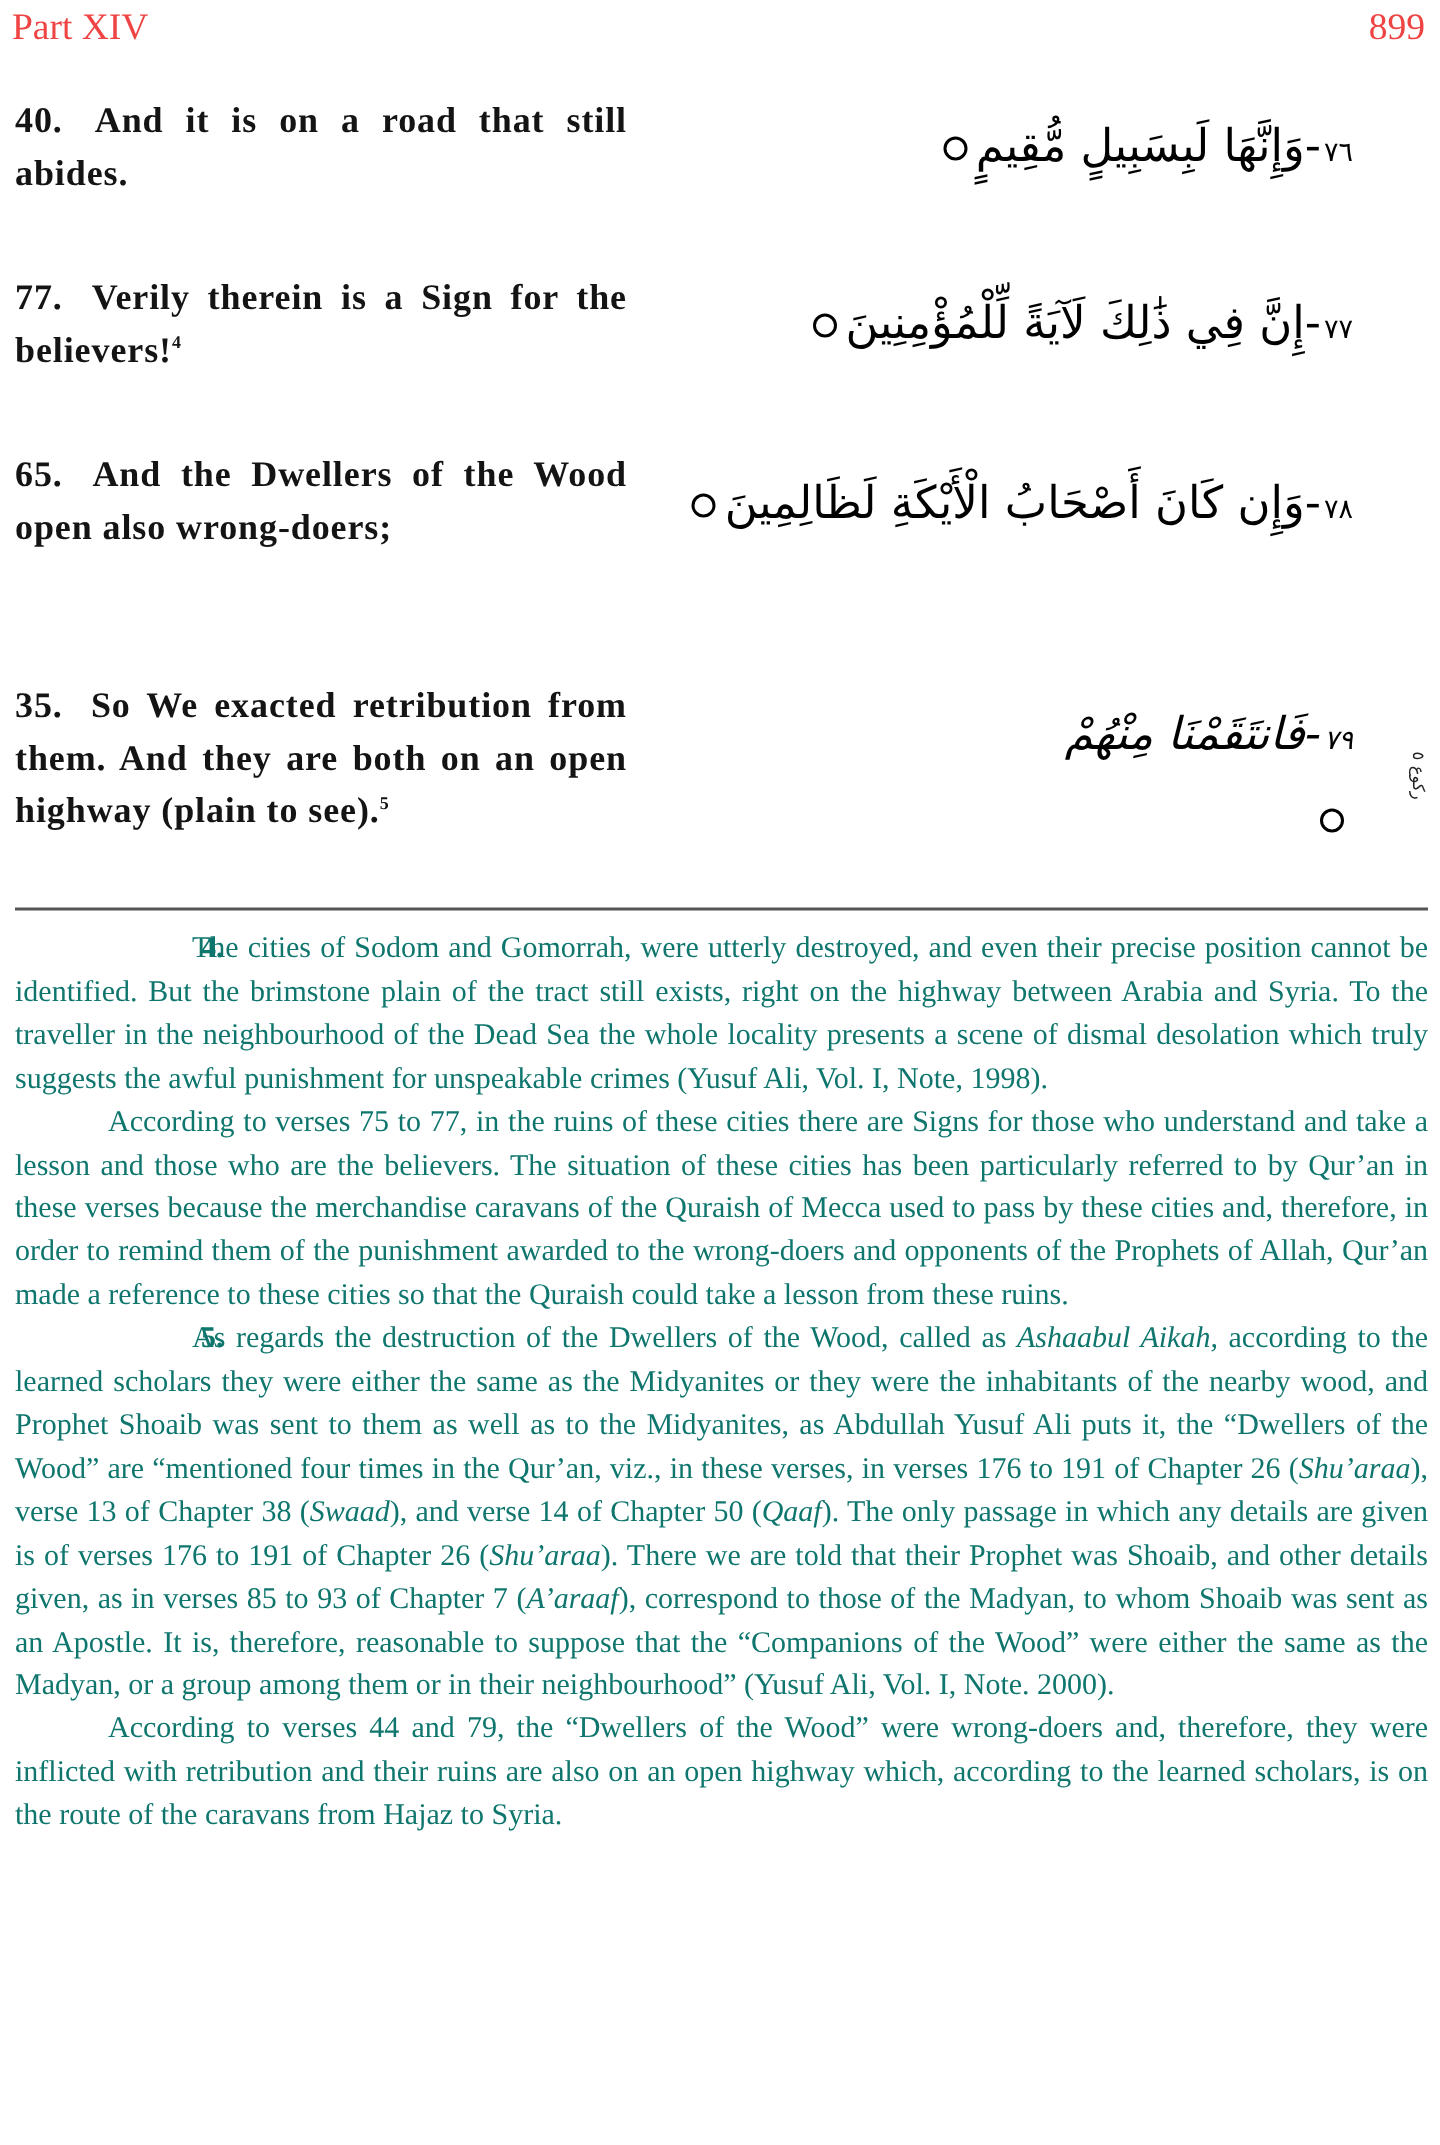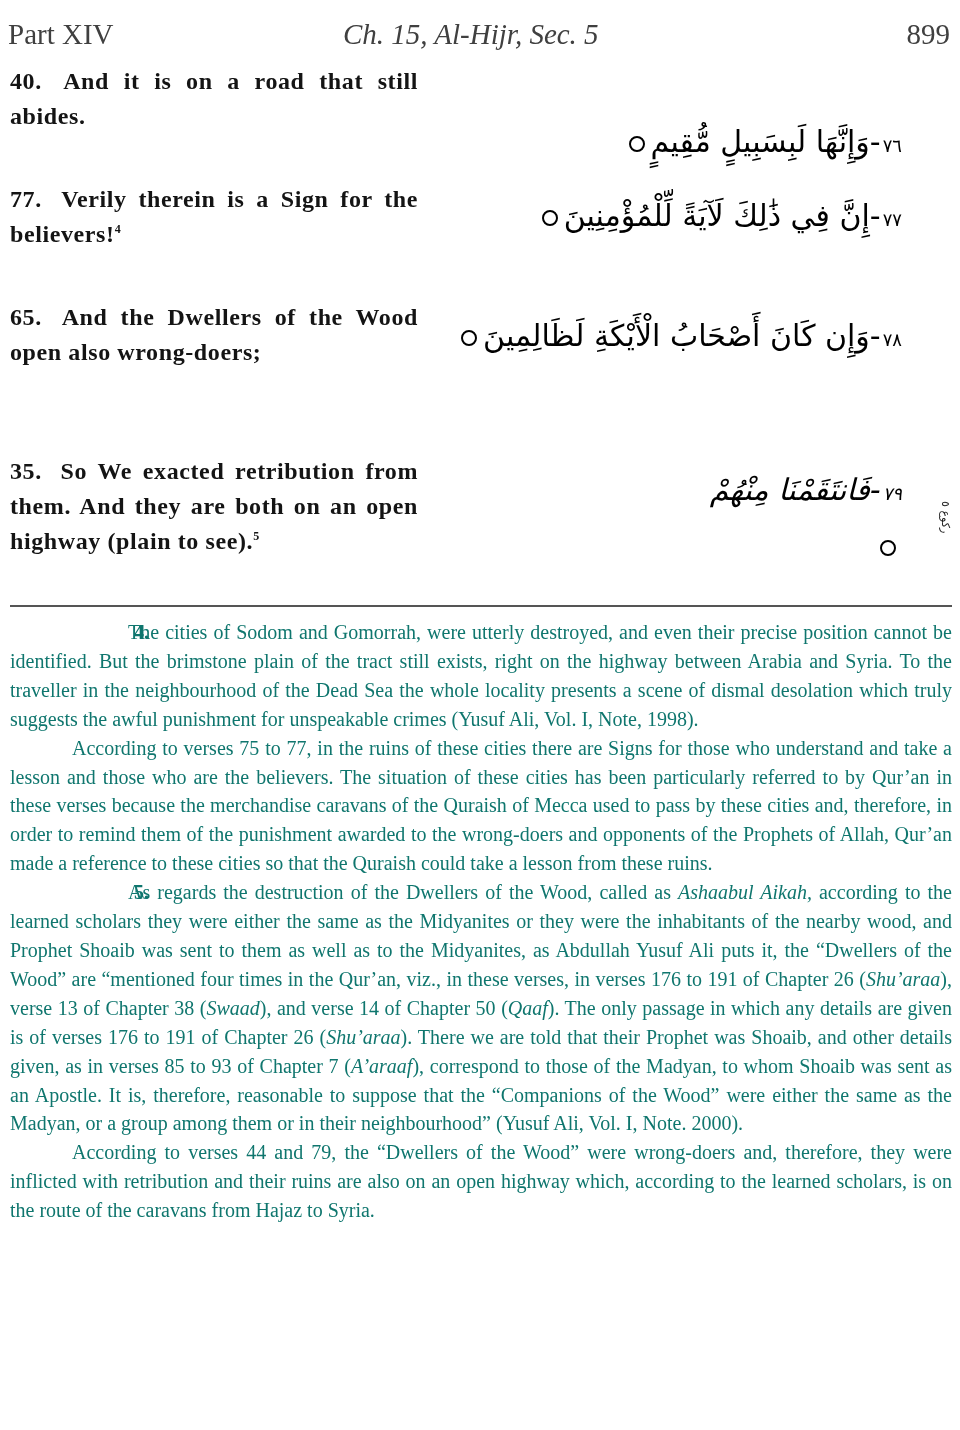--- a/index.html
+++ b/index.html
@@ -9,27 +9,27 @@
       background: #ffffff;
       color: #111111;
       overflow: hidden;
     }
     body {
       font-family: "Liberation Serif", "DejaVu Serif", serif;
       position: relative;
     }
     .page-header {
       position: absolute;
-      top: 17px;
+      top: 2px;
       left: 8px;
       right: 10px;
       height: 36px;
-      font-size: 29px;
+      font-size: 25px;
       line-height: 34px;
-      color: #404040;
+      color: #ef4444;
     }
     .page-header .part { position: absolute; left: 0; top: 0; }
     .page-header .chapter { position: absolute; left: 335px; top: 0; font-style: italic; }
     .page-header .page-num { position: absolute; right: 0; top: 0; margin-left: 18px; }
 
     .verse {
       position: absolute;
       left: 10px;
       width: 408px;
       font-weight: bold;
@@ -97,29 +97,28 @@
     }
     .footnotes p { text-indent: 62px; }
     .footnotes .fn-num { font-weight: bold; display: inline-block; width: 56px; }
     .footnotes em { font-style: italic; }
   </style>
 </head>
 <body>
 
 <header class="page-header">
   <span class="part">Part XIV</span>
-  <span class="chapter">Ch. 15, Al-Hijr, Sec. 5</span>
   <span class="page-num">899</span>
 </header>
 
 <div class="verse" style="top:64px;">
   <span class="num">40.</span>
   <span>And it is on a road that still abides.</span>
 </div>
-<div class="arabic" style="top:78px; right:58px;margin-top:44px;">
+<div class="arabic" style="top:78px; right:58px;">
   <span class="anum">٧٦</span>-<span>وَإِنَّهَا لَبِسَبِيلٍ مُّقِيمٍ</span><span class="end-mark"></span>
 </div>
 
 <div class="verse" style="top:182px;">
   <span class="num">77.</span>
   <span>Verily therein is a Sign for the believers!</span><sup>4</sup>
 </div>
 <div class="arabic" style="top:196px; right:58px;">
   <span class="anum">٧٧</span>-<span>إِنَّ فِي ذَٰلِكَ لَآيَةً لِّلْمُؤْمِنِينَ</span><span class="end-mark"></span>
 </div>

